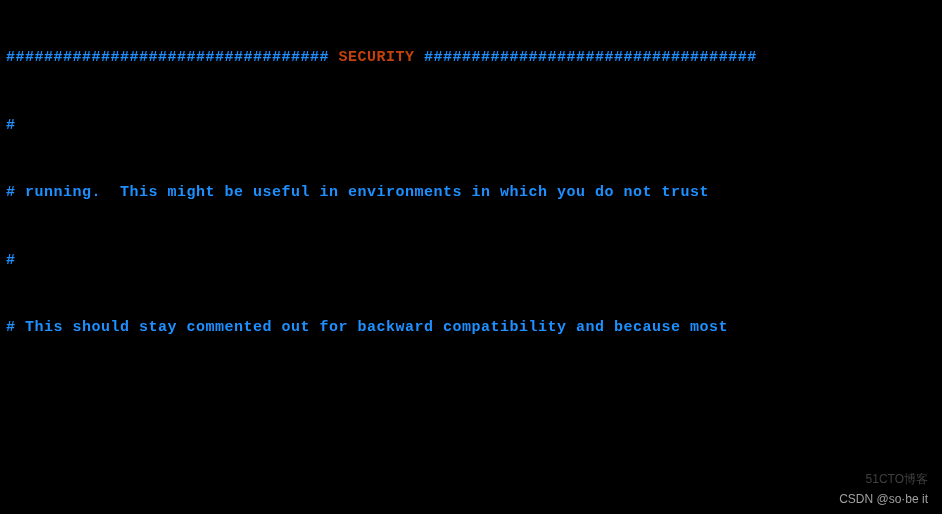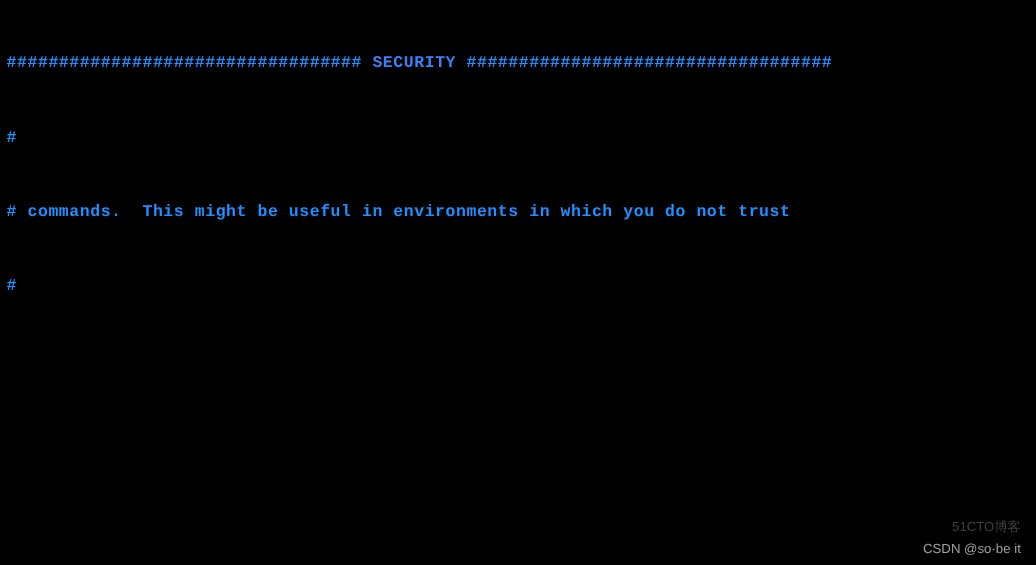--- a/index.html
+++ b/index.html
@@ -25,21 +25,21 @@
       white-space: pre;
     }
     .line {
       display: block;
       min-height: 1.5em;
     }
     .section-header {
       color: #1e90ff;
     }
     .section-title {
-      color: #3b82f6;
+      color: #c2410c;
       text-align: right;
     }
     .comment {
       color: #1e90ff;
     }
     .watermark-faded {
       position: absolute;
       right: 14px;
       bottom: 26px;
       color: #6a6a6a;
@@ -61,22 +61,23 @@
       letter-spacing: normal;
       margin-left: 48px;
     }
   </style>
 </head>
 <body>
 
 <div class="terminal">
   <span class="line section-header"><span>################################## </span><span class="section-title">SECURITY</span><span> ###################################</span></span>
   <span class="line comment">#</span>
-  <span class="line comment"># commands.  This might be useful in environments in which you do not trust</span>
+  <span class="line comment"># running.  This might be useful in environments in which you do not trust</span>
   <span class="line comment">#</span>
+  <span class="line comment"># This should stay commented out for backward compatibility and because most</span>
   
   
   
   
   
   
   
   
   
   

